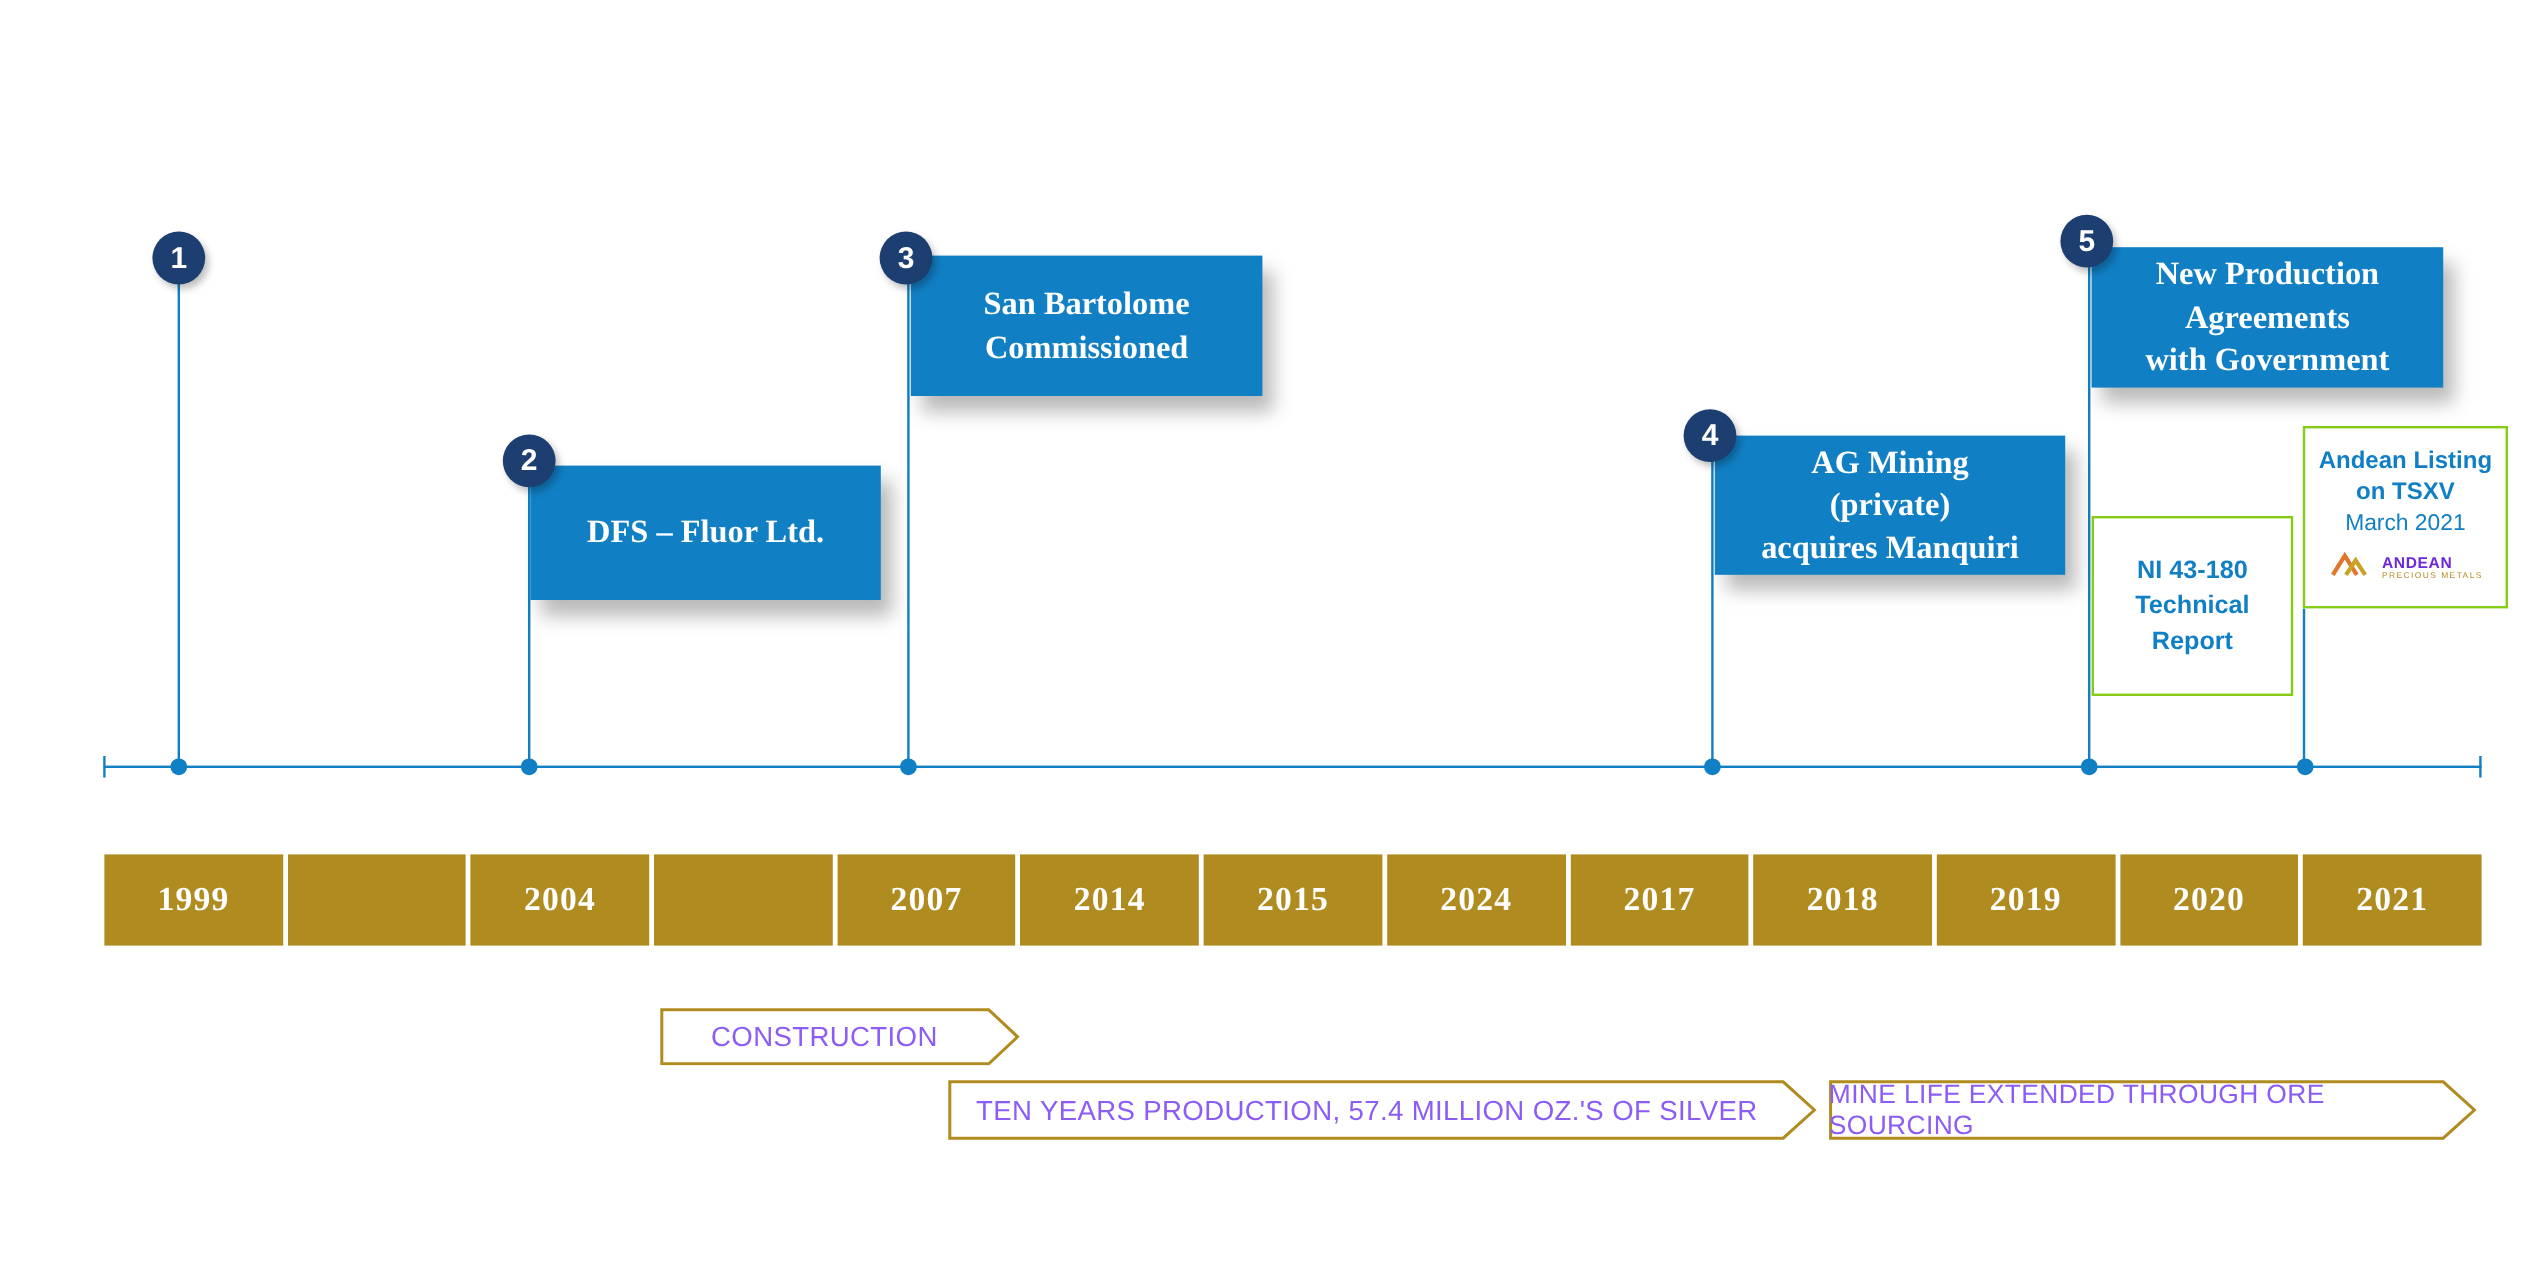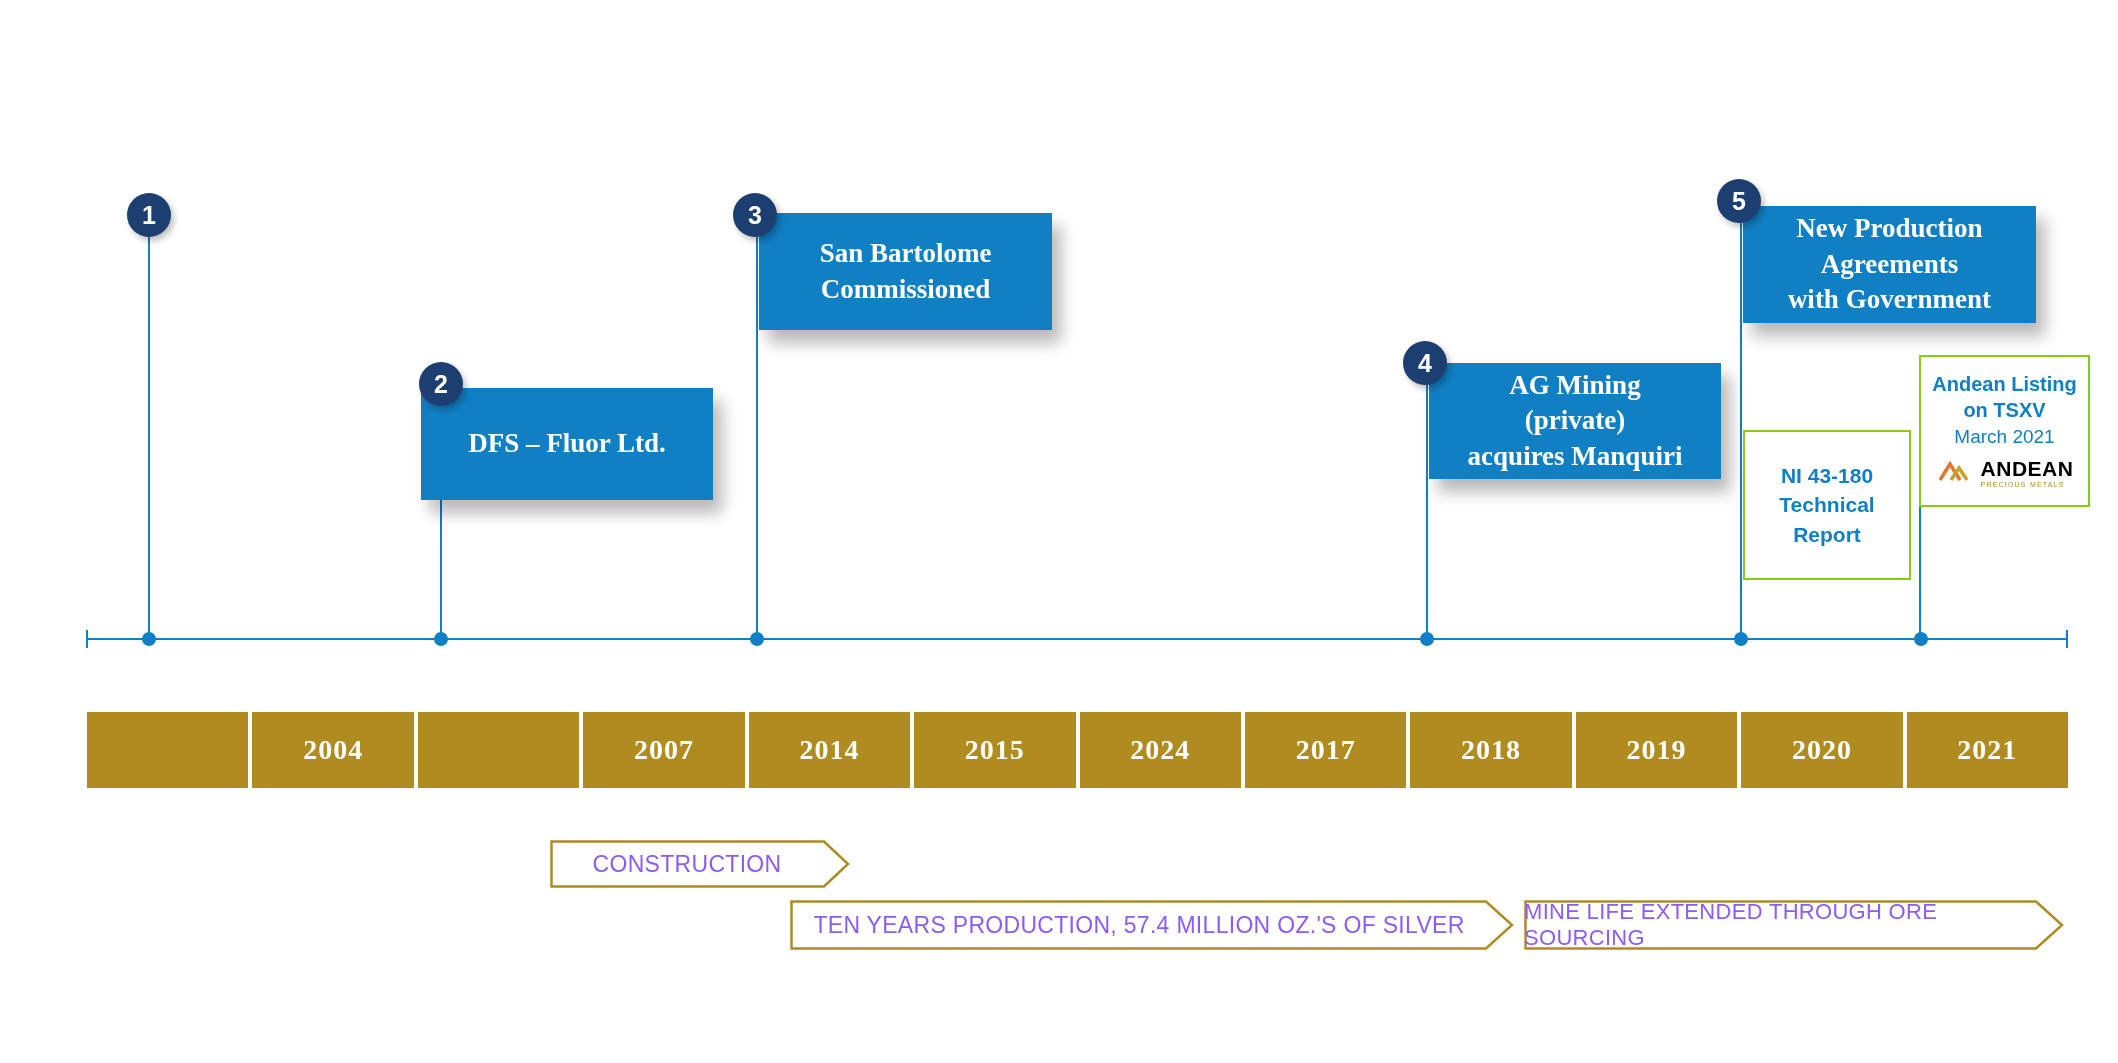--- a/index.html
+++ b/index.html
@@ -32,21 +32,21 @@
   
   .side-box{position:absolute;background:#ffffff;border:2px solid #84cc16;color:#117FC4;
         font-family:"Liberation Sans", sans-serif;text-align:center;box-sizing:border-box;z-index:2;}
   .ni-box{display:flex;align-items:center;justify-content:center;font-weight:700;font-size:21px;
         line-height:1.4;white-space:pre-line;}
   .andean-box{padding-top:14px;}
   .andean-title{font-weight:700;font-size:20px;line-height:1.3;white-space:pre-line;}
   .andean-date{font-size:19px;margin-top:3px;font-weight:400;}
   .andean-logo{display:flex;align-items:center;justify-content:center;gap:5px;margin-top:10px;}
   .andean-logo-text{text-align:left;line-height:1;}
-  .andean-name{font-weight:700;font-size:21px;color:#000000;letter-spacing:0.5px;}
+  .andean-name{font-weight:700;font-size:13px;color:#6d28d9;letter-spacing:0.5px;}
   .andean-sub{font-size:7px;color:#B08C20;letter-spacing:1.2px;margin-top:2px;}
 
   
   .banner{position:absolute;}
   .banner svg{position:absolute;left:0;top:0;}
   .banner .banner-label{position:absolute;left:0;top:0;right:26px;bottom:0;display:flex;
         align-items:center;justify-content:center;color:#8b5cf6;
         font-family:"Liberation Sans", sans-serif;font-size:23px;letter-spacing:0.3px;}
 </style>
 </head>
@@ -64,21 +64,21 @@
   <div class="dot" style="left:1427px;top:639px;"></div>
   <div class="dot" style="left:1741px;top:639px;"></div>
   <div class="dot" style="left:1921px;top:639px;"></div>
 
   <div class="stem" style="left:148px;top:215px;height:424px;"></div>
   <div class="num-circle" style="left:127px;top:193px;">
     <span>1</span>
   </div>
 
   <div class="stem" style="left:440px;top:384px;height:255px;"></div>
-  <div class="flag" style="left:421px;top:388px;width:292px;height:112px;">
+  <div class="flag" style="left:442px;top:388px;width:292px;height:112px;">
     <span>DFS – Fluor Ltd.</span>
   </div>
   <div class="num-circle" style="left:419px;top:362px;">
     <span>2</span>
   </div>
 
   <div class="stem" style="left:756px;top:215px;height:424px;"></div>
   <div class="flag" style="left:759px;top:213px;width:293px;height:117px;">
     <span>San Bartolome
 Commissioned</span>
@@ -126,20 +126,21 @@
         </svg>
       </span>
       <span class="andean-logo-text">
         <div class="andean-name">ANDEAN</div>
         <div class="andean-sub">PRECIOUS METALS</div>
       </span>
     </div>
   </div>
 
   <div class="year-band">
+    <div class="year-cell">1999</div>
     <div class="year-cell"></div>
     <div class="year-cell">2004</div>
     <div class="year-cell"></div>
     <div class="year-cell">2007</div>
     <div class="year-cell">2014</div>
     <div class="year-cell">2015</div>
     <div class="year-cell">2024</div>
     <div class="year-cell">2017</div>
     <div class="year-cell">2018</div>
     <div class="year-cell">2019</div>

